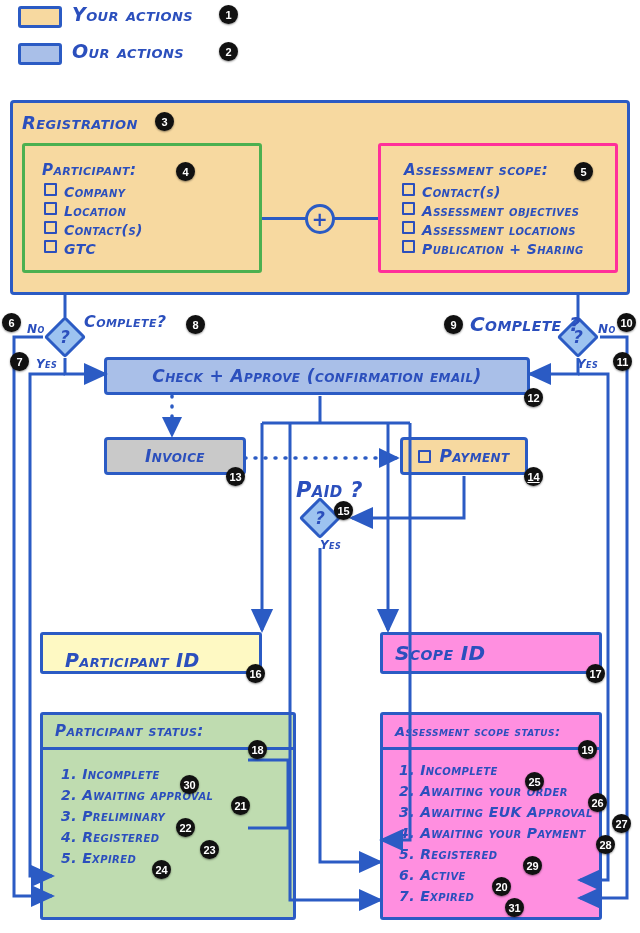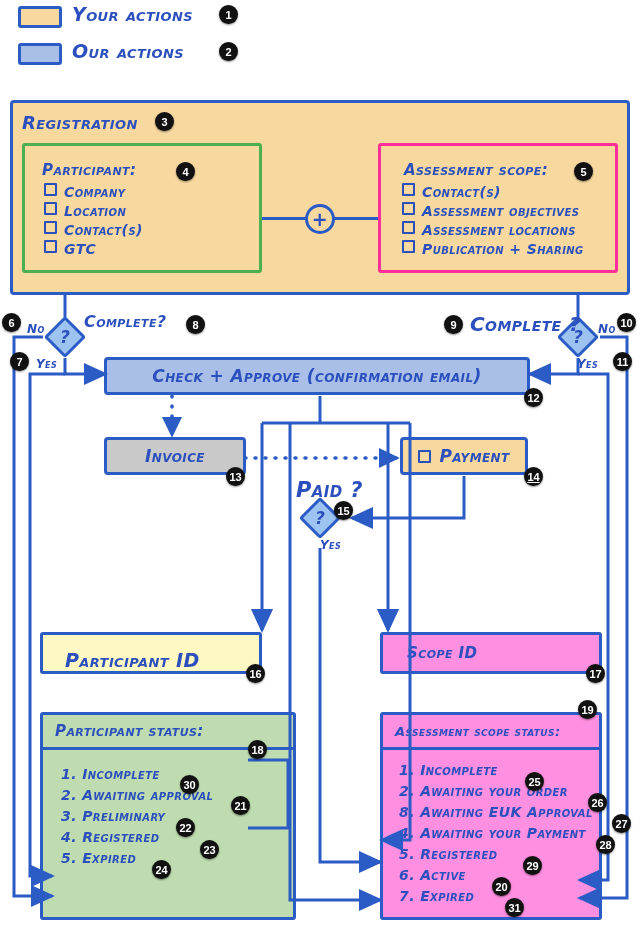--- a/index.html
+++ b/index.html
@@ -209,21 +209,21 @@
   <div class="abs hand" style="left:315px;top:508px;font-size:17px;z-index:10;">?</div>
   <div class="badge" style="left:334px;top:501px;">15</div>
   <div class="abs hand lbl" style="left:320px;top:538px;">Yes</div>
 
   <div class="abs proc-green" style="left:40px;top:632px;width:222px;height:42px;">
     <span class="hand" style="font-size:19px;margin-left:22px;">Participant  ID</span>
   </div>
   <div class="badge" style="left:246px;top:664px;">16</div>
 
   <div class="abs proc-pink" style="left:380px;top:632px;width:222px;height:42px;">
-    <span class="hand" style="font-size:15px;margin-left:24px;font-style:italic;">Scope ID</span>
+    <span class="hand" style="font-size:20px;margin-left:12px;font-style:italic;">Scope ID</span>
   </div>
   <div class="badge" style="left:586px;top:664px;">17</div>
 
   <div class="abs status-green" style="left:40px;top:712px;width:256px;height:208px;">
     <div class="status-head">
       <span class="hand" style="font-size:15px;">Participant status:</span>
     </div>
     <div class="status-list">
       <div class="hand status-item">1. Incomplete</div>
       <div class="hand status-item">2. Awaiting approval</div>
@@ -239,28 +239,28 @@
   <div class="badge" style="left:200px;top:840px;">23</div>
   <div class="badge" style="left:152px;top:860px;">24</div>
 
   <div class="abs status-pink" style="left:380px;top:712px;width:222px;height:208px;">
     <div class="status-head">
       <span class="hand" style="font-size:13px;">Assessment scope status:</span>
     </div>
     <div class="status-list" style="padding-top:10px;padding-left:16px;">
       <div class="hand status-item">1. Incomplete</div>
       <div class="hand status-item">2. Awaiting your order</div>
-      <div class="hand status-item">8. Awaiting EUK Approval</div>
+      <div class="hand status-item">3. Awaiting EUK Approval</div>
       <div class="hand status-item">4. Awaiting your Payment</div>
       <div class="hand status-item">5. Registered</div>
       <div class="hand status-item">6. Active</div>
       <div class="hand status-item">7. Expired</div>
     </div>
   </div>
-  <div class="badge" style="left:578px;top:700px;">19</div>
+  <div class="badge" style="left:578px;top:740px;">19</div>
   <div class="badge" style="left:525px;top:772px;">25</div>
   <div class="badge" style="left:588px;top:793px;">26</div>
   <div class="badge" style="left:612px;top:814px;">27</div>
   <div class="badge" style="left:596px;top:835px;">28</div>
   <div class="badge" style="left:523px;top:856px;">29</div>
   <div class="badge" style="left:492px;top:877px;">20</div>
   <div class="badge" style="left:505px;top:898px;">31</div>
 
 </div>
 

